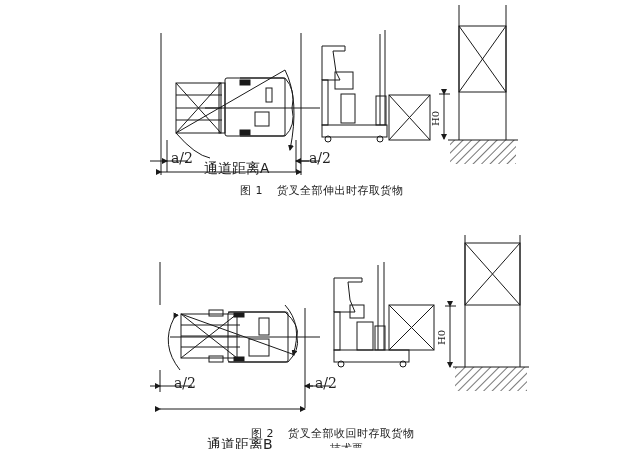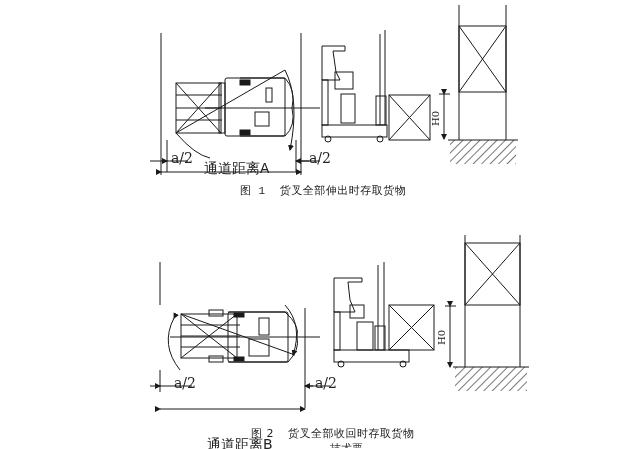--- a/index.html
+++ b/index.html
@@ -147,21 +147,21 @@
     </g>
     <rect x="455" y="367" width="72" height="24" fill="url(#hatch)" stroke="none"></rect>
     <line x1="453" y1="367" x2="529" y2="367"></line>
   </g>
 </svg>
 
 <div class="dimlabel" style="left:171px;top:150px;">a/2</div>
 <div class="dimlabel" style="left:309px;top:150px;">a/2</div>
 <div class="dimlabel" style="left:204px;top:160px;font-family:Liberation Sans, sans-serif;">通道距离A</div>
 <div class="vlabel" style="left:430px;top:126px;">H0</div>
-<div class="caption" style="left:240px;top:183px;font-family:Liberation Mono, monospace;">
+<div class="caption" style="left:240px;top:183px;">
   <span class="num">图 1</span><span>货叉全部伸出时存取货物</span>
 </div>
 
 <div class="dimlabel" style="left:174px;top:375px;">a/2</div>
 <div class="dimlabel" style="left:315px;top:375px;">a/2</div>
 <div class="dimlabel" style="left:207px;top:396px;font-family:'DejaVu Sans',sans-serif;margin-top:40px;">通道距离B</div>
 <div class="vlabel" style="left:436px;top:345px;">H0</div>
 <div class="caption" style="left:240px;top:426px;padding-left:11px;">
   <span class="num">图 2</span><span>货叉全部收回时存取货物</span>
 </div>

